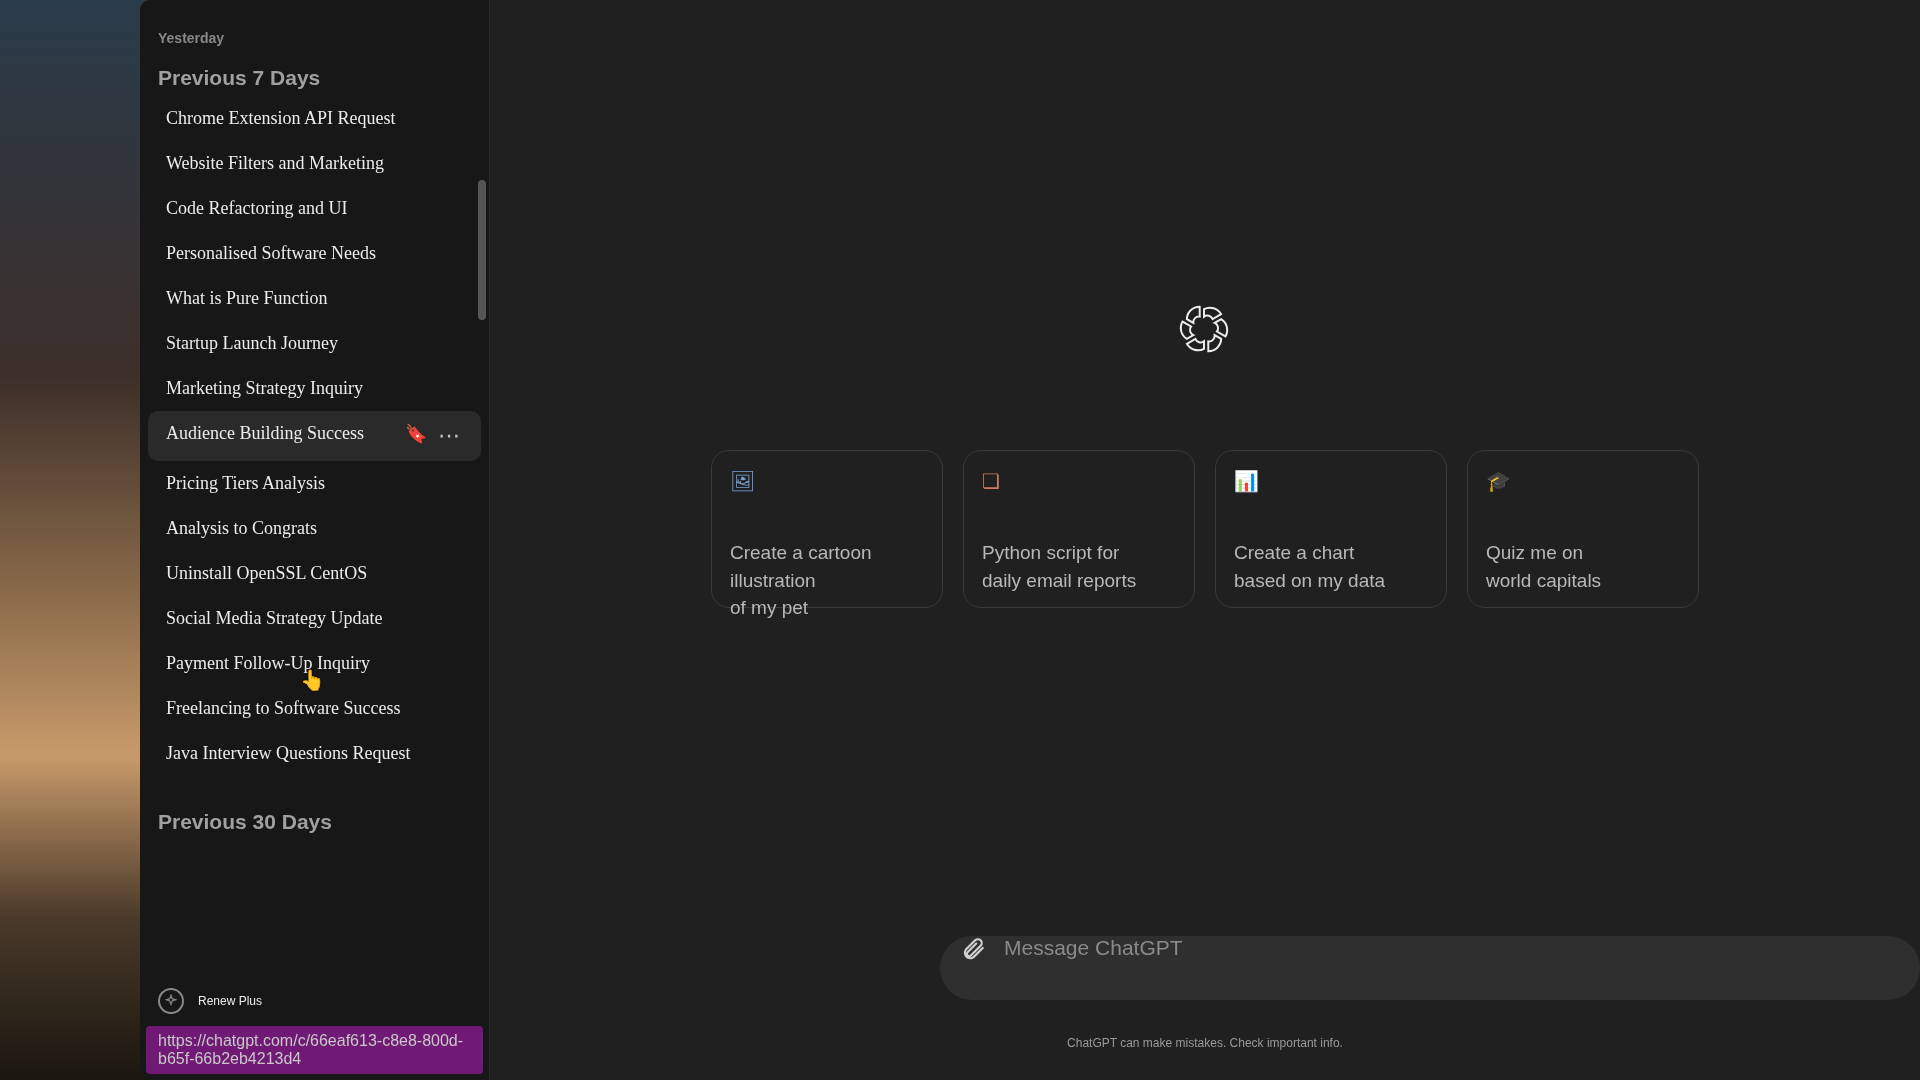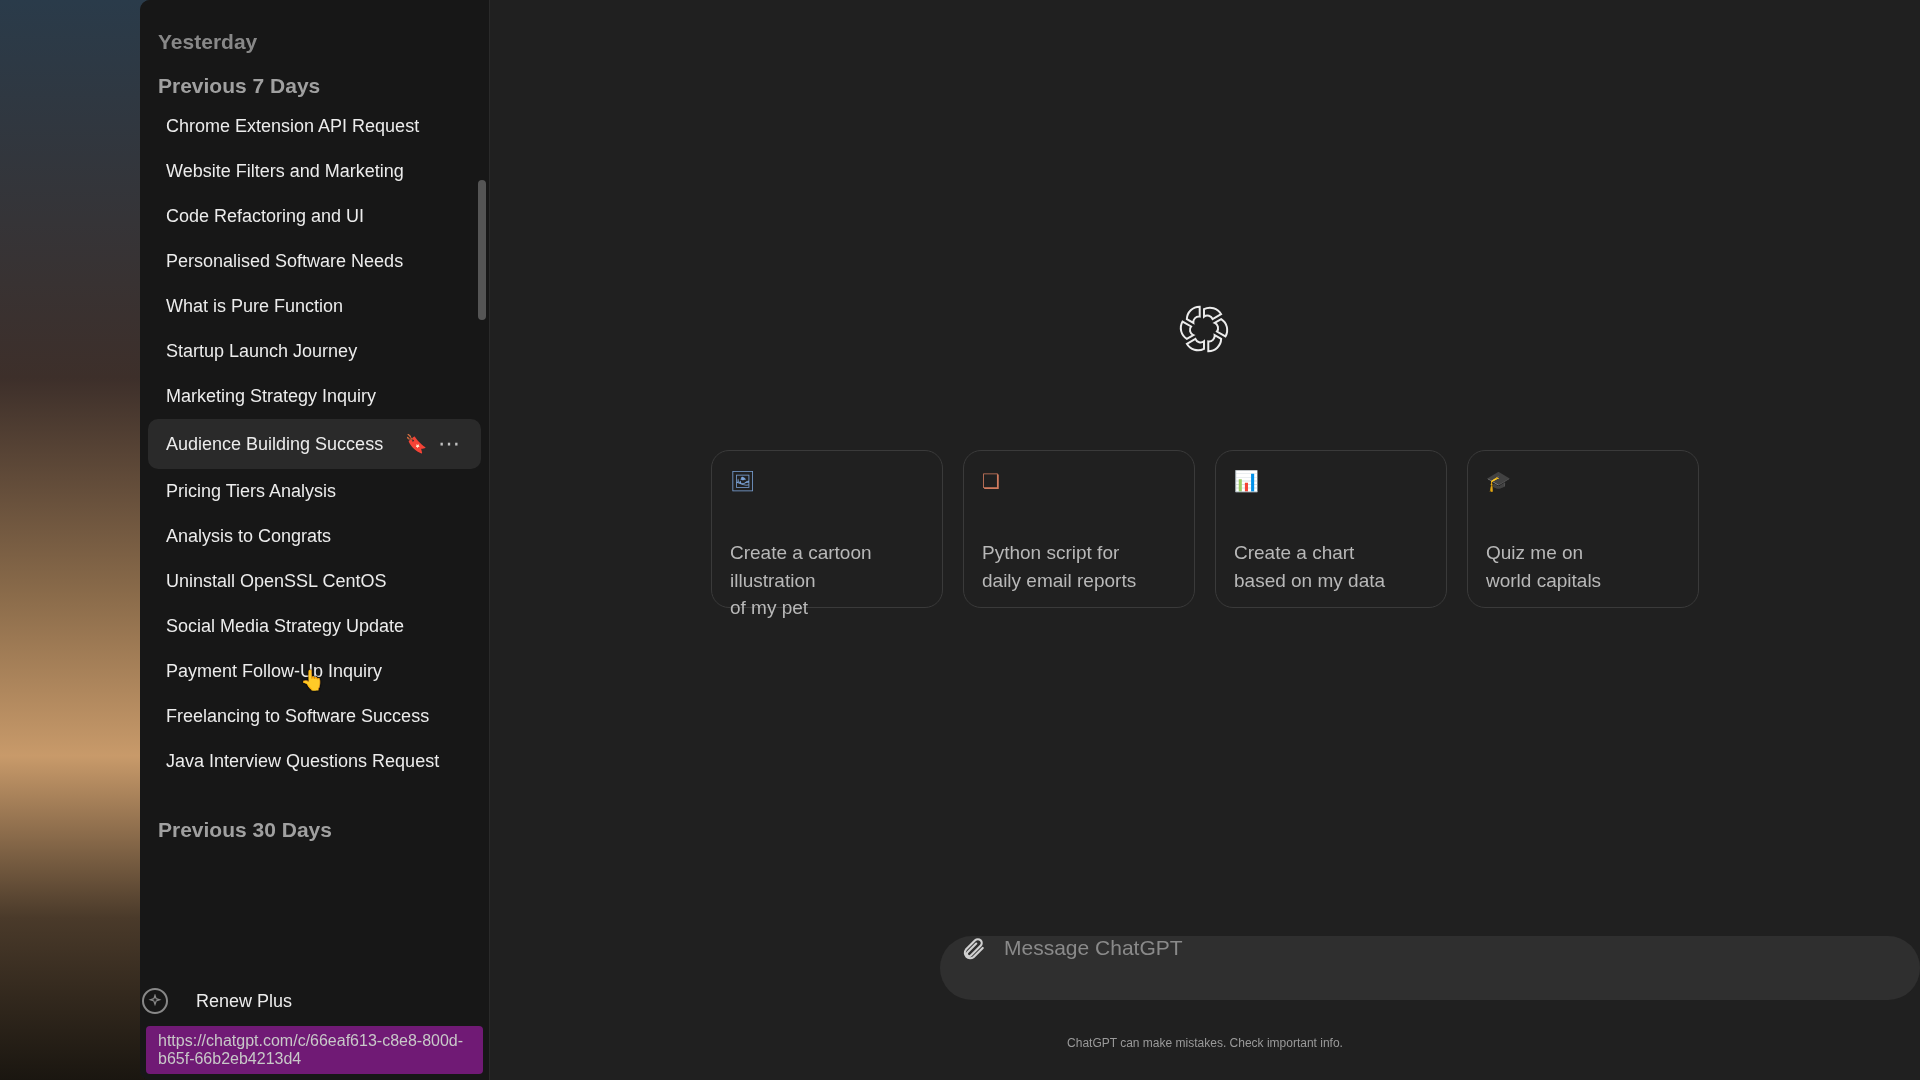--- a/index.html
+++ b/index.html
@@ -34,39 +34,40 @@
     justify-content: space-between;
     align-items: center;
   }
   .section-label {
     font-size: 21px;
     font-weight: 600;
     color: #a0a0a0;
     padding: 10px 18px 6px 18px;
   }
   .yesterday-label {
-    font-size: 21px;
+    font-size: 14px;
     font-weight: 600;
     color: #888;
     padding: 2px 18px 10px 18px;
   }
   .conv-list { overflow: hidden; }
   .conv-item {
     display: flex;
-    align-items: center;
+    align-items: flex-start;
     padding: 12px 16px 12px 18px;
     color: #ececec;
     font-size: 18px;
     white-space: nowrap;
     overflow: hidden;
     text-overflow: ellipsis;
     border-radius: 10px;
     margin: 0 8px;
     cursor: pointer;
     position: relative;
+    font-family: Liberation Serif, serif;
   }
   .conv-item.hovered { background: #2a2a2a; }
   .conv-title { overflow: hidden; text-overflow: ellipsis; flex: 1; }
   .fade-right {
     position: absolute; right: 0; top: 0; bottom: 0; width: 40px;
     background: linear-gradient(90deg, rgba(23,23,23,0) 0%, #171717 80%);
     pointer-events: none;
   }
   .archive-icon {
     color: #c0c0c0; font-size: 18px; margin-right: 6px;
@@ -84,26 +85,26 @@
   .scrollbar-thumb {
     position: absolute;
     right: 3px;
     top: 180px;
     width: 8px;
     height: 140px;
     background: #555;
     border-radius: 4px;
   }
   .sidebar-bottom {
-    padding: 16px 18px 8px 2px;
+    padding: 16px 18px 8px 18px;
     display: flex;
     align-items: center;
-    gap: 28px;
+    gap: 14px;
     color: #ececec;
-    font-size: 18px;
+    font-size: 12px;
   }
   .renew-icon {
     width: 26px; height: 26px;
     border: 2px solid #888;
     border-radius: 50%;
     display: flex; align-items: center; justify-content: center;
     color: #888;
   }
   .status-url {
     background: #701a75;

